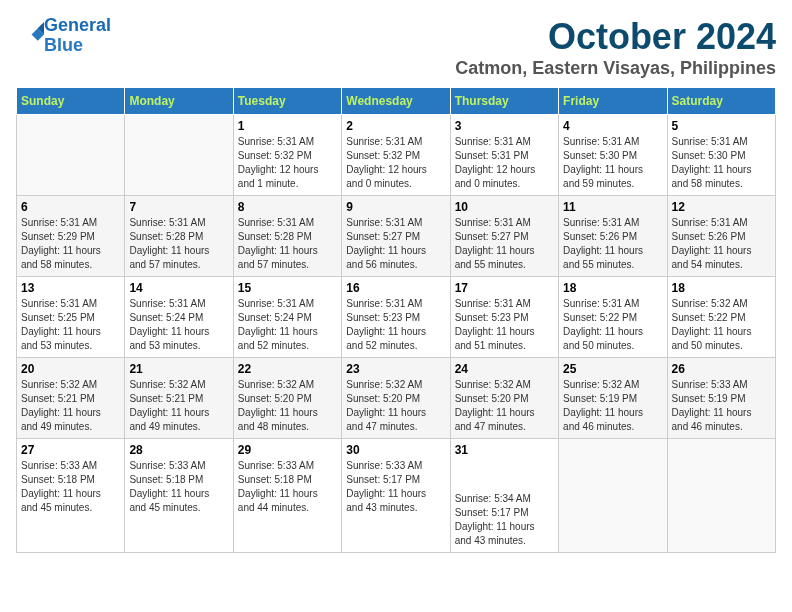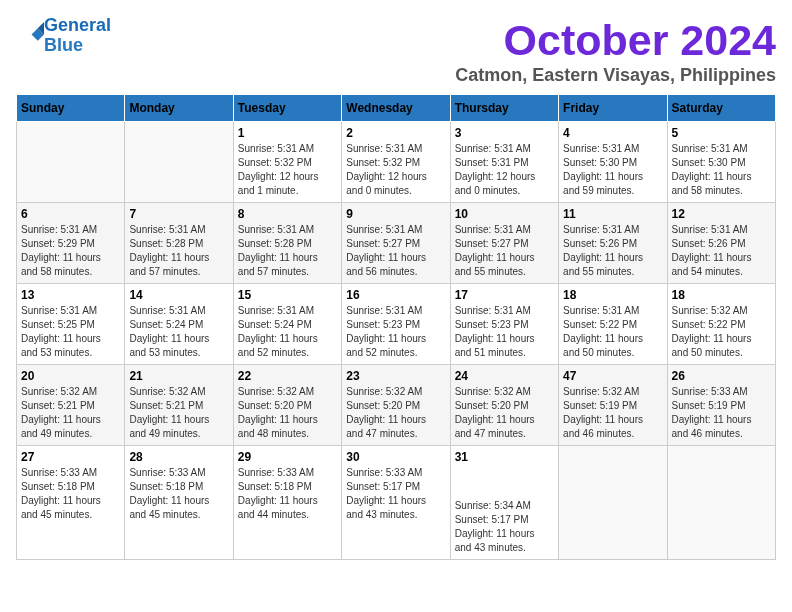--- a/index.html
+++ b/index.html
@@ -28,37 +28,37 @@
     }
     .logo-text span { color: #1a6bb5; }
     .logo-icon {
       width: 28px;
       height: 28px;
     }
     .title-block {
       text-align: right;
     }
     .month-title {
-      font-size: 43px;
+      font-size: 36px;
       font-weight: bold;
-      color: #6d28d9;
+      color: #0c4a6e;
     }
     .location {
       font-size: 18px;
       color: #555;
       font-weight: 600;
     }
     table {
       width: 100%;
       border-collapse: collapse;
       font-size: 11px;
     }
     th {
       background-color: #2878c0;
-      color: #000000;
+      color: #bef264;
       padding: 6px 4px;
       text-align: left;
       font-size: 12px;
       border: 1px solid #fff;
     }
     td {
       border: 1px solid #ccc;
       vertical-align: top;
       padding: 4px;
       height: 80px;
@@ -286,21 +286,21 @@
 and 47 minutes.</div>
         </td>
         <td>
           <span class="day-num">24</span>
           <div class="day-info" style="white-space: pre-line;">Sunrise: 5:32 AM
 Sunset: 5:20 PM
 Daylight: 11 hours
 and 47 minutes.</div>
         </td>
         <td>
-          <span class="day-num">47</span>
+          <span class="day-num">25</span>
           <div class="day-info" style="white-space: pre-line;">Sunrise: 5:32 AM
 Sunset: 5:19 PM
 Daylight: 11 hours
 and 46 minutes.</div>
         </td>
         <td>
           <span class="day-num">26</span>
           <div class="day-info" style="white-space: pre-line;">Sunrise: 5:33 AM
 Sunset: 5:19 PM
 Daylight: 11 hours

